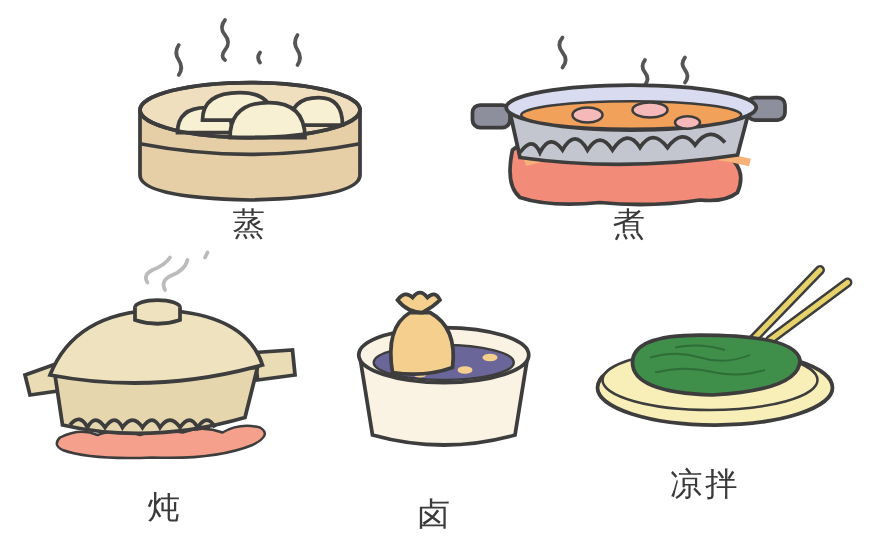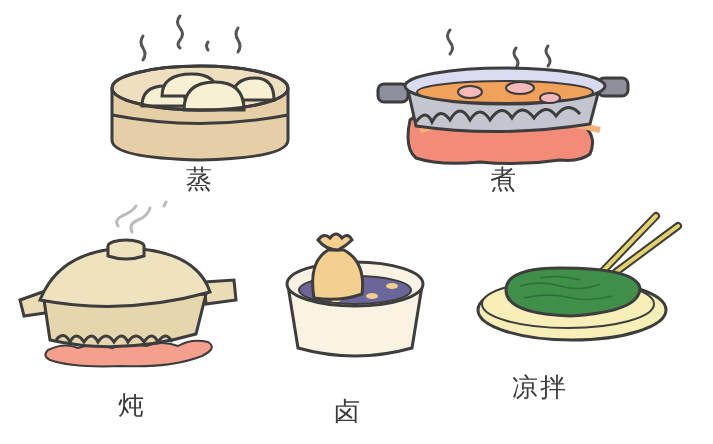--- a/index.html
+++ b/index.html
@@ -106,13 +106,13 @@
       <path d="M524 298 q24 -6 48 0 q20 4 40 -2"></path>
       <path d="M540 278 q20 -4 40 2"></path>
     </g>
   </g>
 </svg>
 
 <div class="label" style="left:186px; top:162px;">蒸</div>
 <div class="label" style="left:490px; top:162px;">煮</div>
 <div class="label" style="left:118px; top:388px;">炖</div>
 <div class="label" style="left:334px; top:394px;">卤</div>
-<div class="label" style="left:512px; top:370px;">凉拌</div>
+<div class="label" style="left:536px; top:370px;">凉拌</div>
 
 </body></html>

